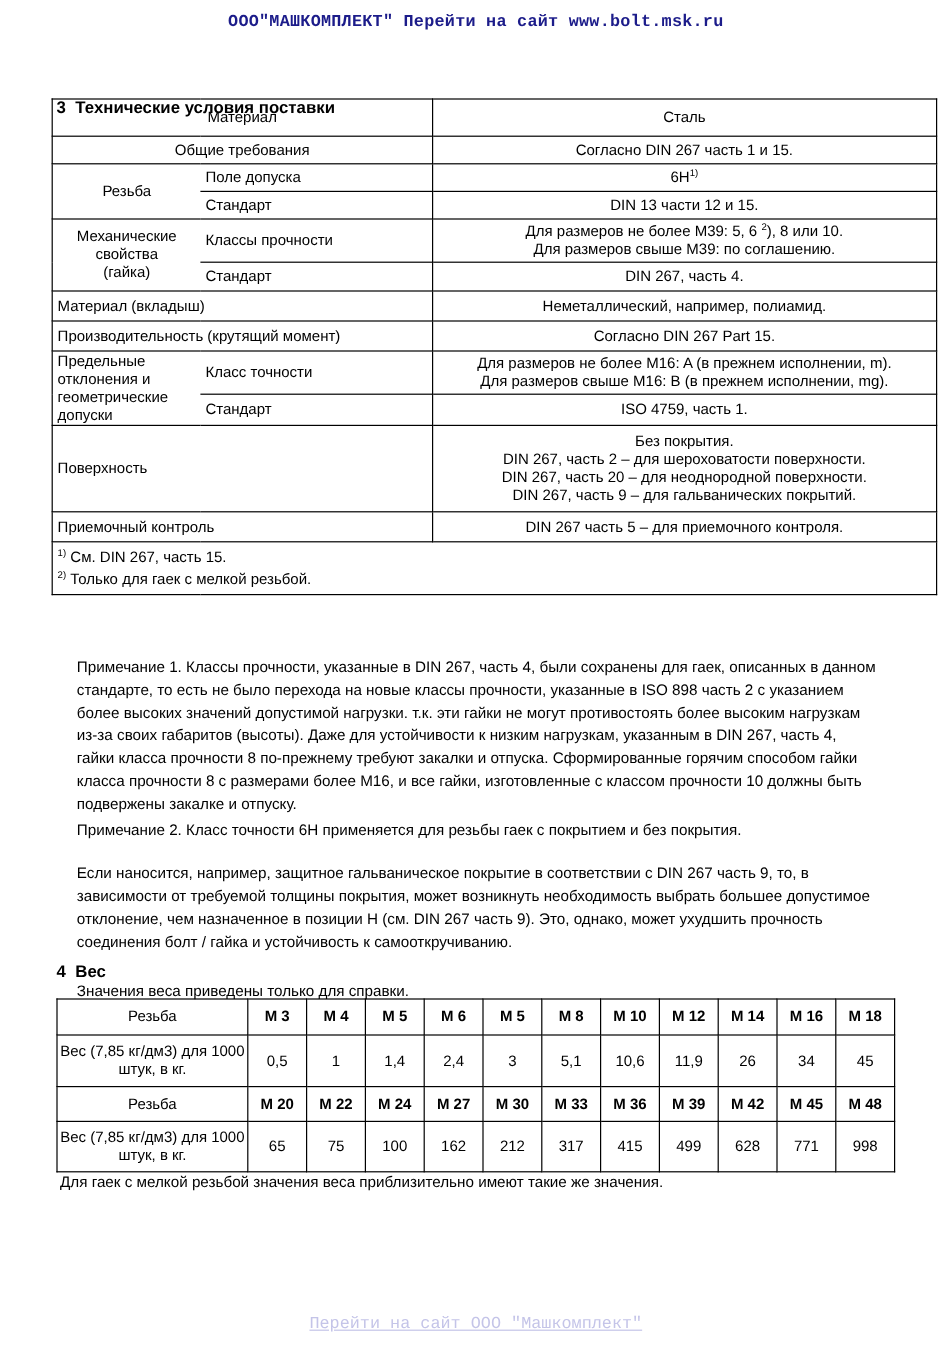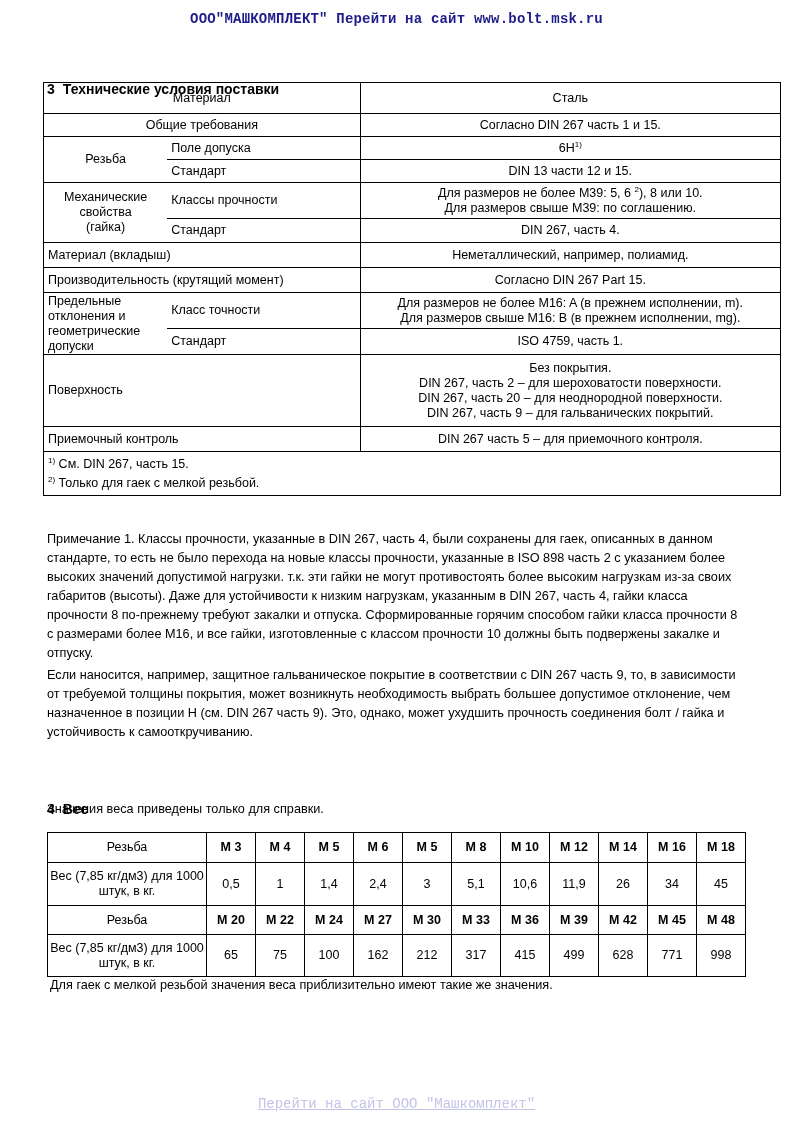--- a/index.html
+++ b/index.html
@@ -11,21 +11,21 @@
   .h { position: absolute; left: 47px; font-weight: bold; font-size: 14px; margin-top: 33px; }
   .h .num { margin-right: 8px; }
   table { border-collapse: collapse; position: absolute; }
   td { border: 1px solid #000; font-size: 12.5px; padding: 0 4px; line-height: 15px; }
   .c { text-align: center; }
   .l { text-align: left; }
   .no-left { border-left: none; margin-top: 44px; }
   sup { font-size: 8px; line-height: 0; vertical-align: 5px; }
   #spec { left: 43px; top: 82px; width: 738px; }
   .para { position: absolute; left: 47px; width: 700px; font-size: 12.7px; line-height: 19px; }
-  .para p { margin: 0; }
+  .para p { margin: 17px; }
   #weight { left: 47px; top: 832px; width: 699px; }
   #weight td { text-align: center; font-size: 12.5px; padding: 0 2px; }
   #weight td.b { font-weight: bold; }
   .note-small { position: absolute; left: 50px; top: 978px; font-size: 12.7px; }
   .bottom-link { position: absolute; top: 1096px; left: 0; width: 793px; text-align: center;
                  font-family: "Liberation Mono", "DejaVu Sans Mono", monospace; font-size: 14px;
                  color: #c4c4e8; text-decoration: underline; }
 </style>
 </head>
 <body>
@@ -121,20 +121,21 @@
     </td>
   </tr>
 </tbody>
   </table>
 
 <div class="para" style="top:530px;">
   <p>Примечание 1. Классы прочности, указанные в DIN 267, часть 4, были сохранены для гаек, описанных в данном стандарте, то есть не было перехода на новые классы прочности, указанные в ISO 898 часть 2 с указанием более высоких значений допустимой нагрузки. т.к. эти гайки не могут противостоять более высоким нагрузкам из-за своих габаритов (высоты). Даже для устойчивости к низким нагрузкам, указанным в DIN 267, часть 4, гайки класса прочности 8 по-прежнему требуют закалки и отпуска. Сформированные горячим способом гайки класса прочности 8 с размерами более M16, и все гайки, изготовленные с классом прочности 10 должны быть подвержены закалке и отпуску.</p>
 </div>
 
 <div class="para" style="top:666px;">
+  <p>Примечание 2. Класс точности 6H применяется для резьбы гаек с покрытием и без покрытия.</p>
   <p>Если наносится, например, защитное гальваническое покрытие в соответствии с DIN 267 часть 9, то, в зависимости от требуемой толщины покрытия, может возникнуть необходимость выбрать большее допустимое отклонение, чем назначенное в позиции H (см. DIN 267 часть 9). Это, однако, может ухудшить прочность соединения болт / гайка и устойчивость к самооткручиванию.</p>
 </div>
 
 <div class="h" style="top:768px;">
   <span class="num">4</span><span>Вес</span>
 </div>
 
 <div class="para" style="top:800px;">
   <p>Значения веса приведены только для справки.</p>
 </div>

